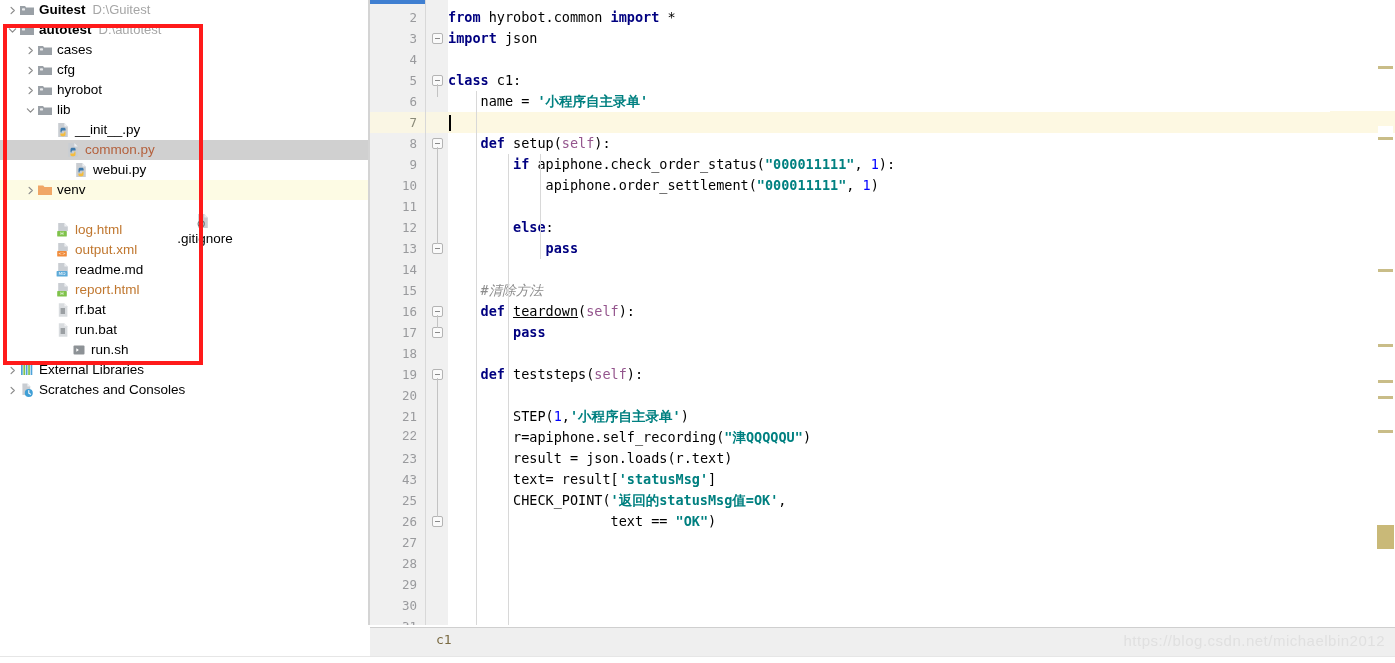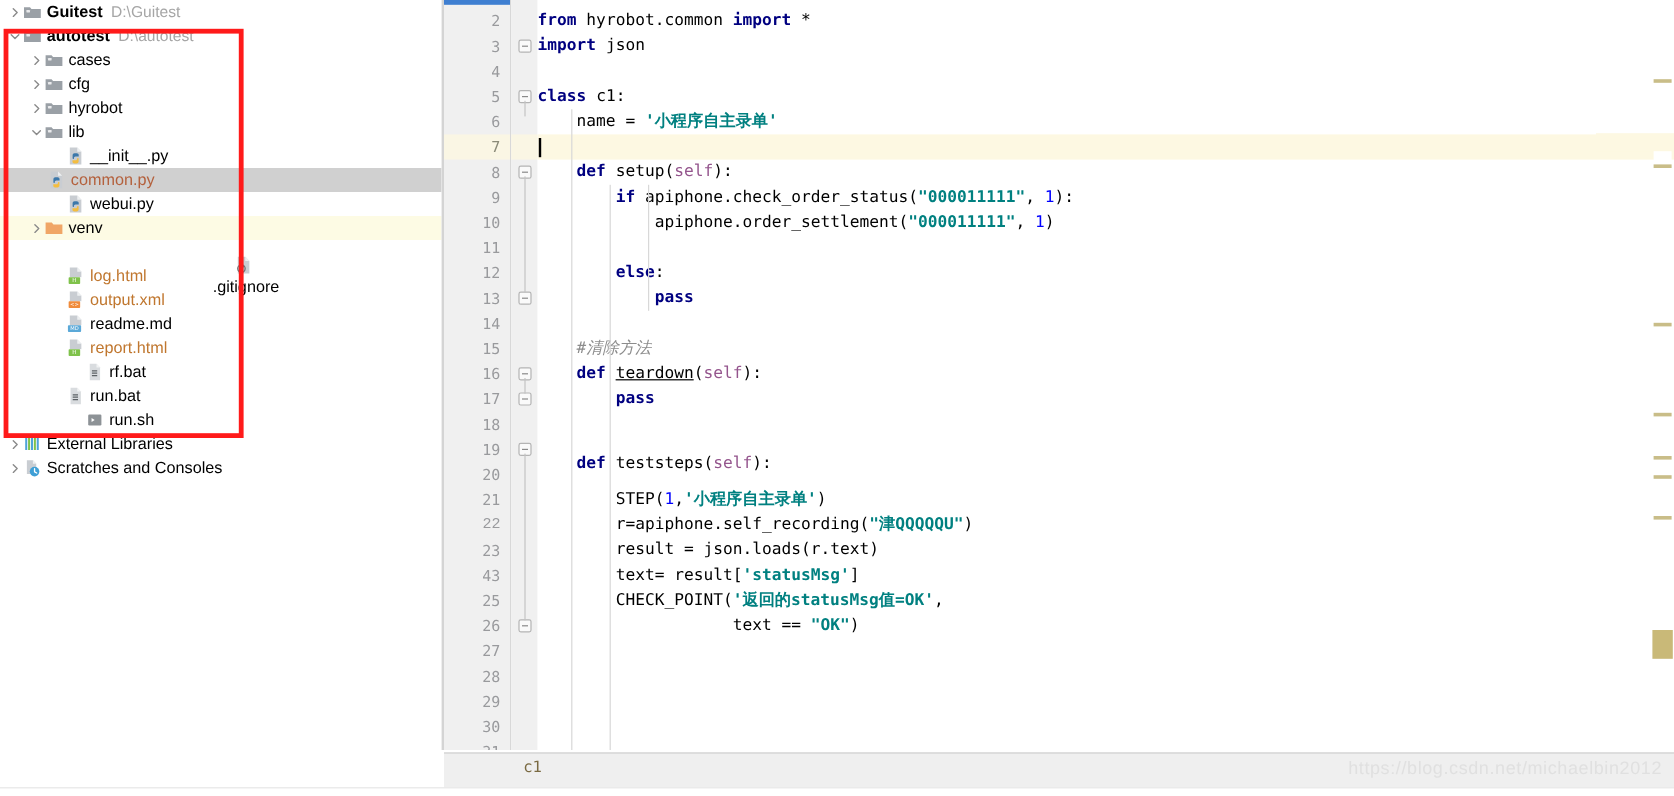--- a/index.html
+++ b/index.html
@@ -239,33 +239,33 @@
         <span class="ico">
           <svg width="16" height="16" viewBox="0 0 16 16">
             <path d="M3.2 1h6.2l3.4 3.4V15H3.2z" fill="#c9cdd2"></path>
             <path d="M9.4 1l3.4 3.4H9.4z" fill="#eef0f2"></path>
             <path d="M5.5 7.4c0-.9.7-1.6 1.6-1.6h2c.8 0 1.5.6 1.5 1.4v1.3H7.9c-.7 0-1.3.6-1.3 1.3v.6H6c-.3 0-.5-.2-.5-.5z" fill="#3c78aa"></path>
             <path d="M10.5 12.6c0 .9-.7 1.6-1.6 1.6h-2c-.8 0-1.5-.6-1.5-1.4v-1.3h2.7c.7 0 1.3-.6 1.3-1.3v-.6h.6c.3 0 .5.2.5.5z" fill="#f4bd3f"></path>
           </svg>
         </span>
         <span class="lbl">__init__.py</span>
       </div>
-      <div class="tree-row sel" style="padding-left: 26px;">
+      <div class="tree-row sel" style="padding-left: 52px;">
         <span class="chev"></span>
         <span class="ico">
           <svg width="16" height="16" viewBox="0 0 16 16">
             <path d="M3.2 1h6.2l3.4 3.4V15H3.2z" fill="#c9cdd2"></path>
             <path d="M9.4 1l3.4 3.4H9.4z" fill="#eef0f2"></path>
             <path d="M5.5 7.4c0-.9.7-1.6 1.6-1.6h2c.8 0 1.5.6 1.5 1.4v1.3H7.9c-.7 0-1.3.6-1.3 1.3v.6H6c-.3 0-.5-.2-.5-.5z" fill="#3c78aa"></path>
             <path d="M10.5 12.6c0 .9-.7 1.6-1.6 1.6h-2c-.8 0-1.5-.6-1.5-1.4v-1.3h2.7c.7 0 1.3-.6 1.3-1.3v-.6h.6c.3 0 .5.2.5.5z" fill="#f4bd3f"></path>
           </svg>
         </span>
         <span class="lbl brown">common.py</span>
       </div>
-      <div class="tree-row" style="padding-left: 42px;">
+      <div class="tree-row" style="padding-left: 60px;">
         <span class="chev"></span>
         <span class="ico">
           <svg width="16" height="16" viewBox="0 0 16 16">
             <path d="M3.2 1h6.2l3.4 3.4V15H3.2z" fill="#c9cdd2"></path>
             <path d="M9.4 1l3.4 3.4H9.4z" fill="#eef0f2"></path>
             <path d="M5.5 7.4c0-.9.7-1.6 1.6-1.6h2c.8 0 1.5.6 1.5 1.4v1.3H7.9c-.7 0-1.3.6-1.3 1.3v.6H6c-.3 0-.5-.2-.5-.5z" fill="#3c78aa"></path>
             <path d="M10.5 12.6c0 .9-.7 1.6-1.6 1.6h-2c-.8 0-1.5-.6-1.5-1.4v-1.3h2.7c.7 0 1.3-.6 1.3-1.3v-.6h.6c.3 0 .5.2.5.5z" fill="#f4bd3f"></path>
           </svg>
         </span>
         <span class="lbl">webui.py</span>
@@ -336,21 +336,21 @@
         <span class="ico">
           <svg width="16" height="16" viewBox="0 0 16 16">
             <path d="M3.2 1h6.2l3.4 3.4V9H3.2z" fill="#c9cdd2"></path>
             <path d="M9.4 1l3.4 3.4H9.4z" fill="#eef0f2"></path>
             <rect x="2.2" y="9" width="9.6" height="5.6" rx=".7" fill="#7fc24b"></rect>
             <text x="7" y="13.4" font-size="4.6" fill="#fff" text-anchor="middle" font-family="DejaVu Sans">H</text>
           </svg>
         </span>
         <span class="lbl orange">report.html</span>
       </div>
-      <div class="tree-row" style="padding-left: 58px;">
+      <div class="tree-row" style="padding-left: 42px;">
         <span class="chev"></span>
         <span class="ico">
           <svg width="16" height="16" viewBox="0 0 16 16">
             <path d="M3.8 1.2h5.6l3 3V14.8H3.8z" fill="#d9dcdf"></path>
             <path d="M9.4 1.2l3 3h-3z" fill="#f2f3f4"></path>
             <g stroke="#5d6266" stroke-width="1">
               <line x1="5.6" y1="7" x2="10" y2="7"></line>
               <line x1="5.6" y1="9" x2="10" y2="9"></line>
               <line x1="5.6" y1="11" x2="10" y2="11"></line>
             </g>
@@ -484,21 +484,21 @@
         <div class="cl" style="top: 154px;"><span class="kw">        if </span><span class="plain">apiphone.check_order_status(</span><span class="str">"000011111"</span><span class="plain">, </span><span class="num">1</span><span class="plain">):</span></div>
         <div class="cl" style="top: 175px;"><span class="plain">            apiphone.order_settlement(</span><span class="str">"000011111"</span><span class="plain">, </span><span class="num">1</span><span class="plain">)</span></div>
         <div class="cl" style="top: 196px;"></div>
         <div class="cl" style="top: 217px;"><span class="kw">        else</span><span class="plain">:</span></div>
         <div class="cl" style="top: 238px;"><span class="kw">            pass</span></div>
         <div class="cl" style="top: 259px;"></div>
         <div class="cl" style="top: 280px;"><span class="cmt">    #清除方法</span></div>
         <div class="cl" style="top: 301px;"><span class="kw">    def </span><span class="fn-u">teardown</span><span class="plain">(</span><span class="self">self</span><span class="plain">):</span></div>
         <div class="cl" style="top: 322px;"><span class="kw">        pass</span></div>
         <div class="cl" style="top: 343px;"></div>
-        <div class="cl" style="top: 364px; margin-top: 12px;"><span class="kw">    def </span><span class="plain">teststeps(</span><span class="self">self</span><span class="plain">):</span></div>
+        <div class="cl" style="top: 364px;"><span class="kw">    def </span><span class="plain">teststeps(</span><span class="self">self</span><span class="plain">):</span></div>
         <div class="cl" style="top: 385px;"></div>
         <div class="cl" style="top: 406px;"><span class="plain">        STEP(</span><span class="num">1</span><span class="plain">,</span><span class="str">'小程序自主录单'</span><span class="plain">)</span></div>
         <div class="cl" style="top: 427px;"><span class="plain">        r=apiphone.self_recording(</span><span class="str">"津QQQQQU"</span><span class="plain">)</span></div>
         <div class="cl" style="top: 448px;"><span class="plain">        result = json.loads(r.text)</span></div>
         <div class="cl" style="top: 490px;"><span class="plain">        CHECK_POINT(</span><span class="str">'返回的statusMsg值=OK'</span><span class="plain">,</span></div>
         <div class="cl" style="top: 469px;"><span class="plain">        text= result[</span><span class="str">'statusMsg'</span><span class="plain">]</span></div>
         <div class="cl" style="top: 511px;"><span class="plain">                    text == </span><span class="str">"OK"</span><span class="plain">)</span></div>
         <div class="cl" style="top: 532px;"></div>
         <div class="cl" style="top: 553px;"></div>
         <div class="cl" style="top: 574px;"></div>

